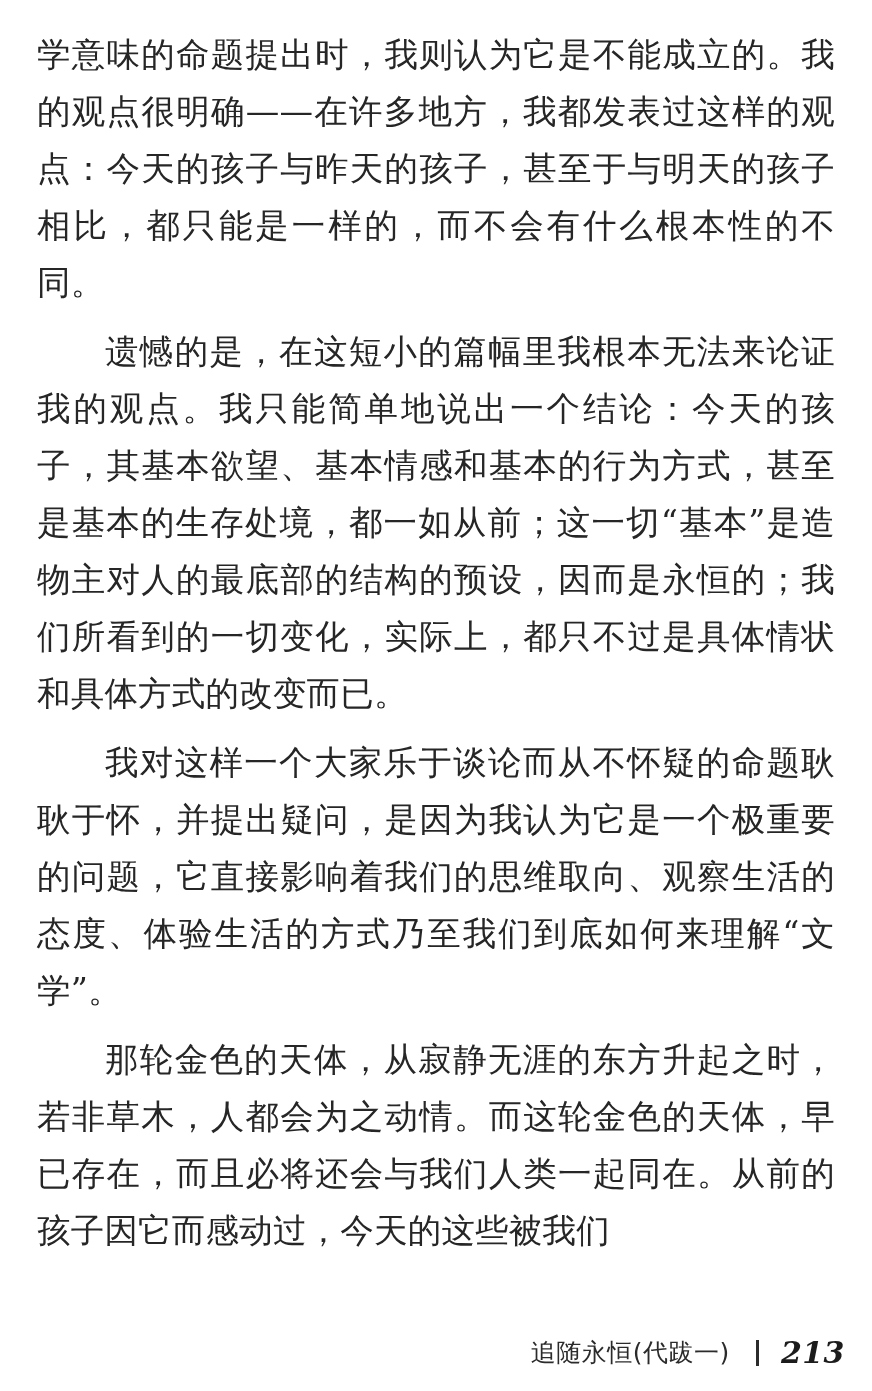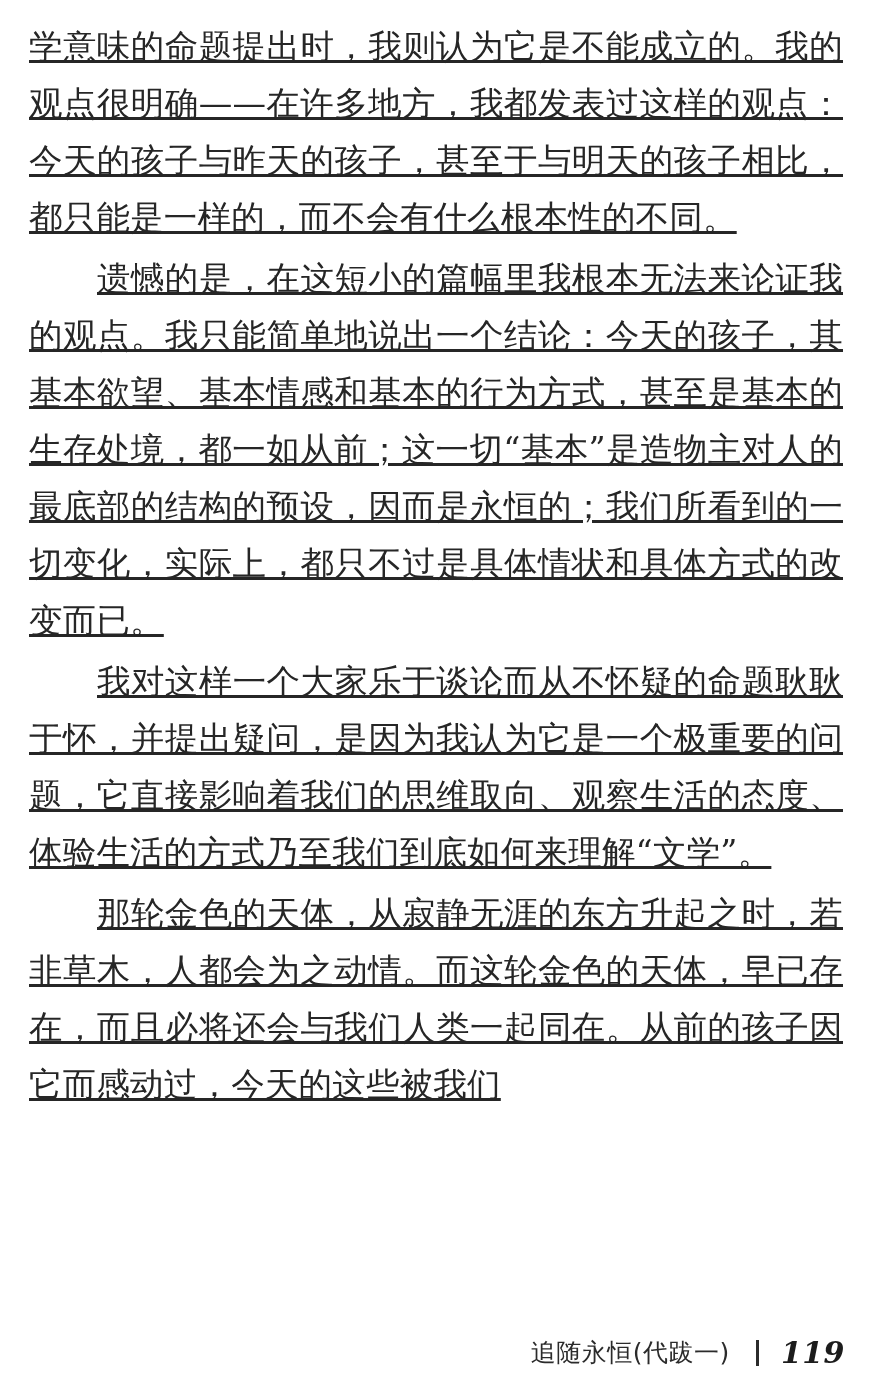--- a/index.html
+++ b/index.html
@@ -18,31 +18,30 @@
   }
 
   .text-block {
     position: absolute;
     left: 25px;
     top: 14px;
     width: 822px;
   }
 
   .para {
-    margin: 4px;
+    margin: 12px;
     font-family: "DejaVu Serif", "Liberation Serif", serif;
     font-size: 33.5px;
     line-height: 57px;
     color: #262626;
     text-align: justify;
     text-justify: inter-character;
     letter-spacing: 0.2px;
     text-indent: 0;
     word-break: break-all;
-    text-decoration: underline;
     -webkit-font-smoothing: antialiased;
   }
 
   .para.indent {
     text-indent: 68px;
   }
 
   
   .footer {
     position: absolute;
@@ -92,16 +91,16 @@
   <div class="text-block">
     <p class="para">学意味的命题提出时，我则认为它是不能成立的。我的观点很明确——在许多地方，我都发表过这样的观点：今天的孩子与昨天的孩子，甚至于与明天的孩子相比，都只能是一样的，而不会有什么根本性的不同。</p>
     <p class="para indent">遗憾的是，在这短小的篇幅里我根本无法来论证我的观点。我只能简单地说出一个结论：今天的孩子，其基本欲望、基本情感和基本的行为方式，甚至是基本的生存处境，都一如从前；这一切“基本”是造物主对人的最底部的结构的预设，因而是永恒的；我们所看到的一切变化，实际上，都只不过是具体情状和具体方式的改变而已。</p>
     <p class="para indent">我对这样一个大家乐于谈论而从不怀疑的命题耿耿于怀，并提出疑问，是因为我认为它是一个极重要的问题，它直接影响着我们的思维取向、观察生活的态度、体验生活的方式乃至我们到底如何来理解“文学”。</p>
     <p class="para indent">那轮金色的天体，从寂静无涯的东方升起之时，若非草木，人都会为之动情。而这轮金色的天体，早已存在，而且必将还会与我们人类一起同在。从前的孩子因它而感动过，今天的这些被我们</p>
   </div>
 
   <div class="footer">
     <span class="footer-title">追随永恒(代跋一)</span>
     <span class="footer-sep"></span>
-    <span class="footer-pagenum">119</span>
+    <span class="footer-pagenum">213</span>
   </div>
 
 </div>
 
 </body></html>

